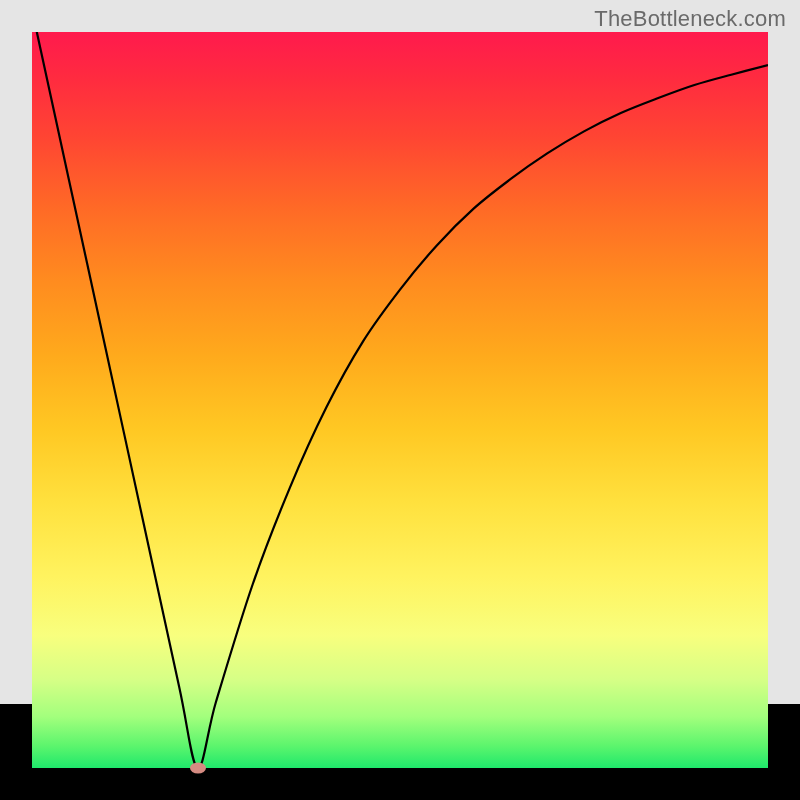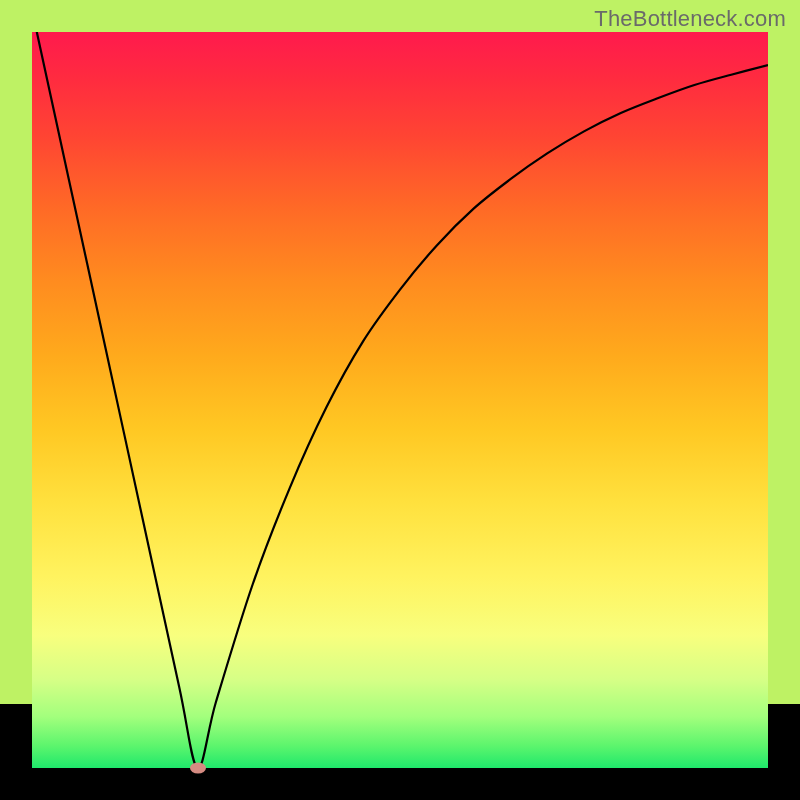--- a/index.html
+++ b/index.html
@@ -8,21 +8,21 @@
     width: 800px;
     height: 800px;
     overflow: hidden;
     background: #000;
     font-family: Arial, Helvetica, sans-serif;
   }
   .frame {
     position: relative;
     width: 800px;
     height: 704px;
-    background: #bef264;
+    background: #e5e5e5;
   }
   .plot {
     position: absolute;
     left: 32px;
     top: 32px;
     width: 736px;
     height: 736px;
     background: linear-gradient(
       to bottom,
       #ff1a4d 0%,

